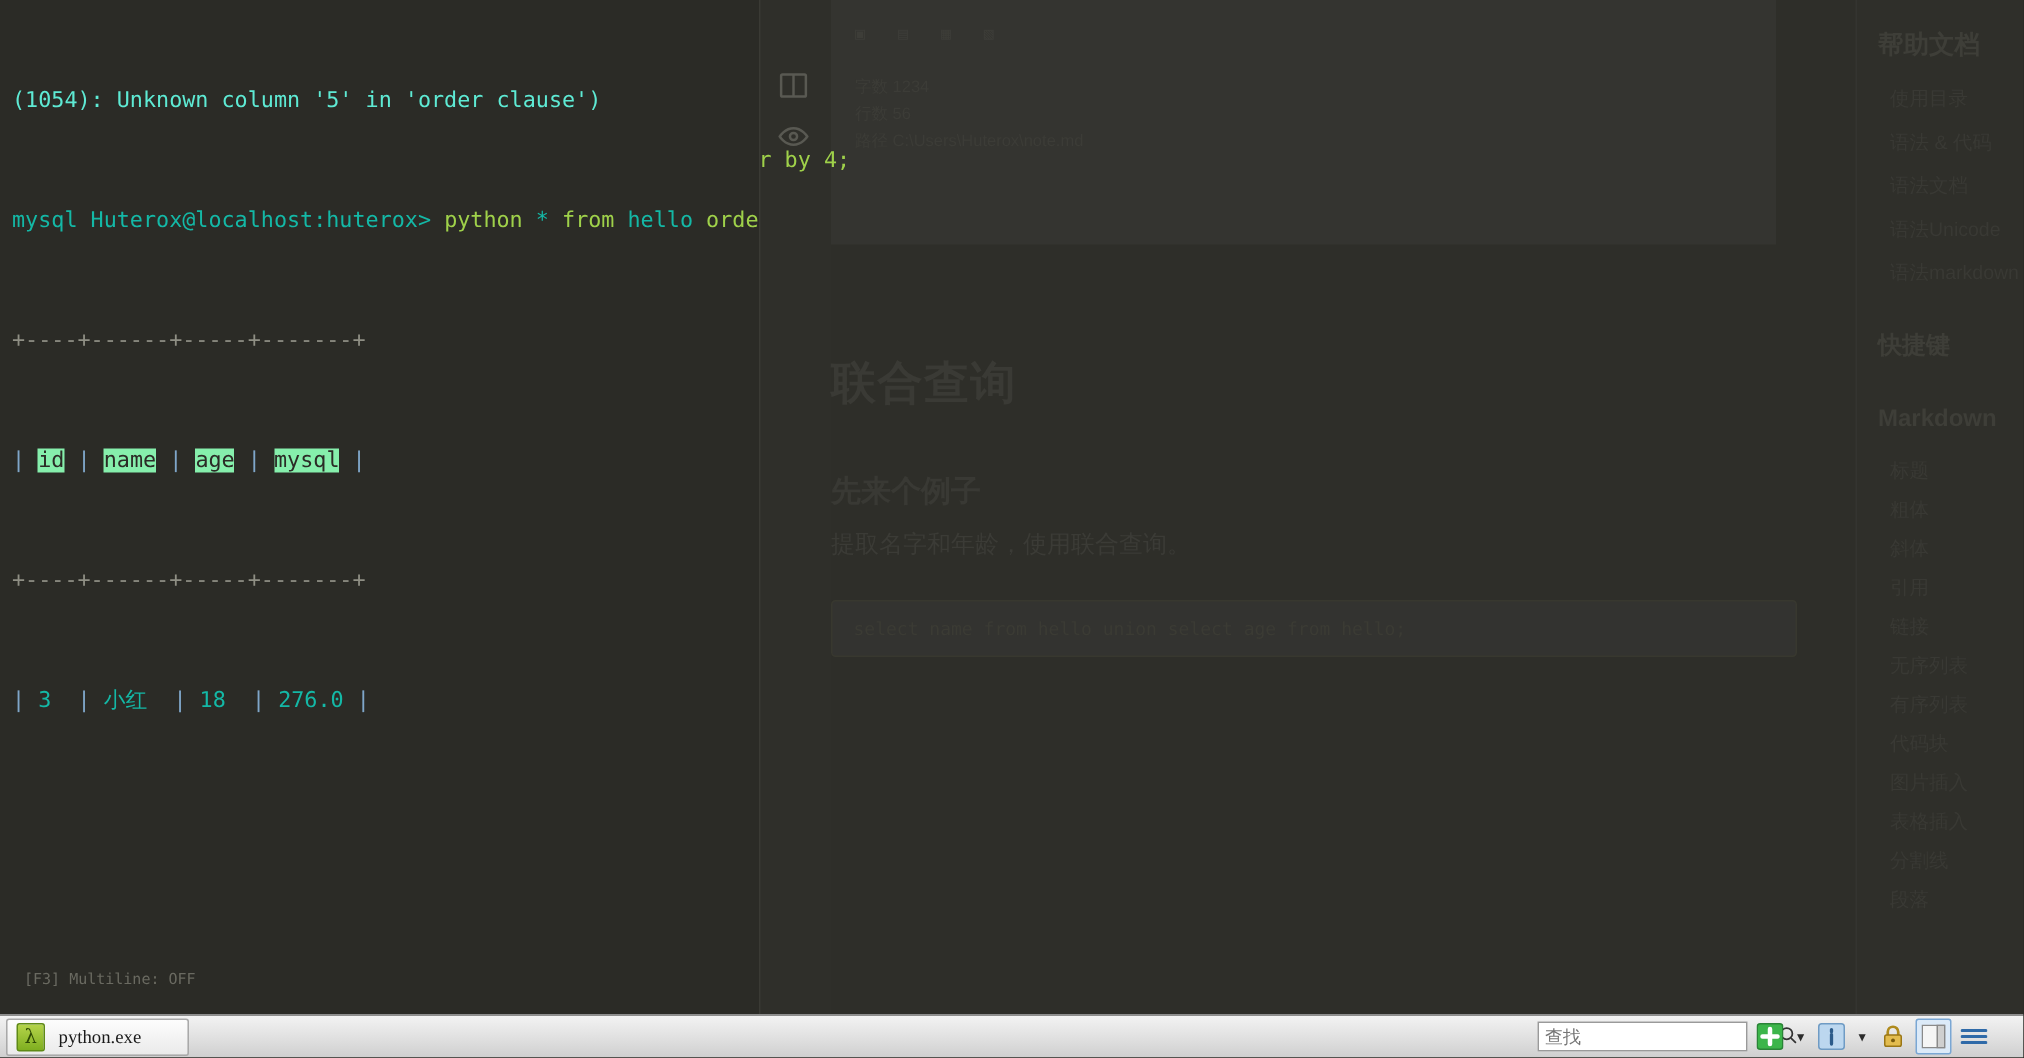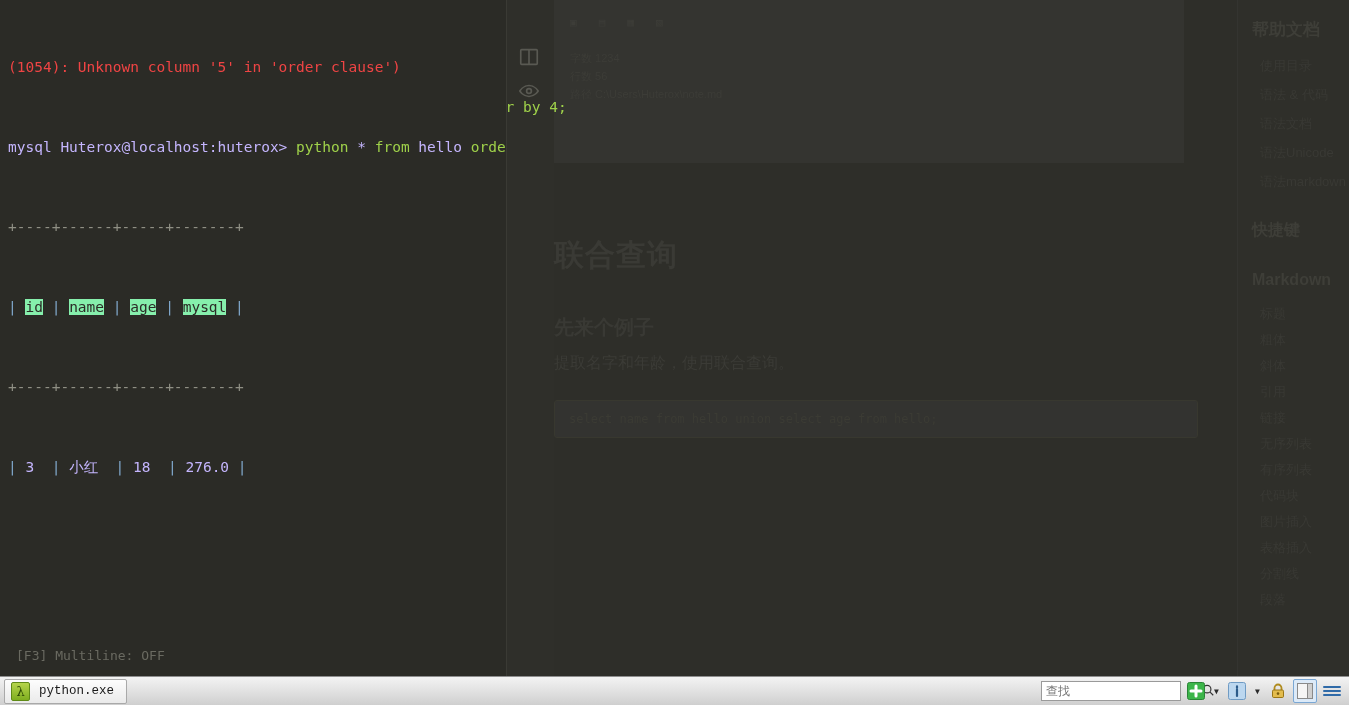--- a/index.html
+++ b/index.html
@@ -166,34 +166,34 @@
     top: -3px;
     font-family: "DejaVu Sans Mono", "Liberation Mono", monospace;
     font-size: 14.5px;
     line-height: 20px;
     white-space: pre;
     color: #cfcfc2;
     pointer-events: none;
   }
   .tline { height: 20px; }
   .kw      { color: #9fd14a; }
-  .plain   { color: #c4b5fd; }
-  .err     { color: #ef4444; margin-top: 17px; }
+  .plain   { color: #14b8a6; }
+  .err     { color: #5eead4; margin-top: 17px; }
   .border  { color: #8f8f84; }
   .pipe    { color: #7fa6c9; }
   .hdr     {
     background: #86efac;
     color: #2b2b26;
   }
   #term-status {
     position: absolute;
     left: 16px;
     top: 648px;
     color: #6a6a61;
-    font-size: 13px;
+    font-size: 10px;
     font-family: "DejaVu Sans Mono", monospace;
   }
 
   
   #taskbar {
     position: absolute;
     left: 0; bottom: 0;
     width: 1349px;
     height: 29px;
     background: linear-gradient(#f3f3f3, #dedede 60%, #cfcfcf);
@@ -222,30 +222,30 @@
     border-radius: 2px;
     color: #2e4a05;
     font-family: "DejaVu Serif", serif;
     font-size: 13px;
     display: flex;
     align-items: center;
     justify-content: center;
     line-height: 1;
   }
   #taskbar-app-label {
-    font-family: Liberation Mono, monospace;
+    font-family: Liberation Serif, serif;
     font-size: 12.5px;
     color: #1a1a1a;
   }
   #tray {
     margin-left: auto;
     display: flex;
     align-items: center;
     gap: 4px;
-    padding-right: 6px;
+    padding-right: 22px;
   }
   #tray-search {
     width: 140px;
     height: 20px;
     background: #fff;
     border: 1px solid #9a9a9a;
     display: flex;
     align-items: center;
     padding: 0 4px;
     box-sizing: border-box;

